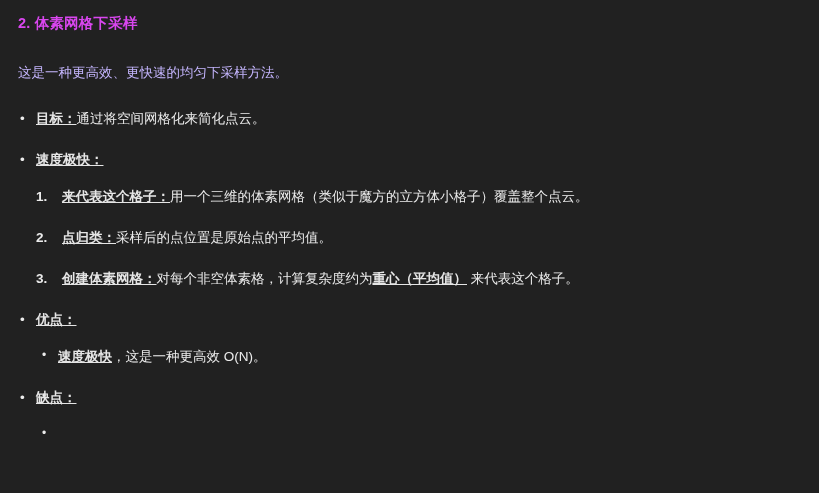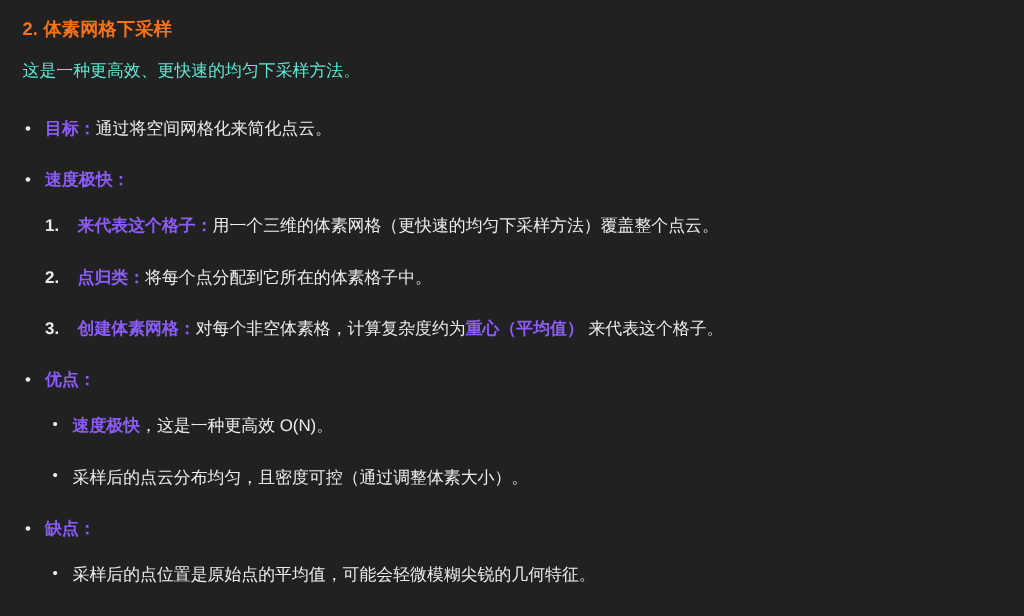--- a/index.html
+++ b/index.html
@@ -14,28 +14,28 @@
     font-family: "Liberation Sans", "DejaVu Sans", sans-serif;
     color: #ececec;
   }
   .doc {
     padding: 14px 18px 0 18px;
     box-sizing: border-box;
   }
   .h2 {
     font-size: 14.5px;
     font-weight: bold;
-    color: #f97316;
-    margin: 0 0 14px 0;
+    color: #d946ef;
+    margin: 0 0 30px 0;
     letter-spacing: 0.2px;
   }
   .para {
     font-size: 13.5px;
     line-height: 1.5;
-    color: #5eead4;
+    color: #c4b5fd;
     margin: 0 0 26px 0;
   }
   ul {
     list-style: none;
     margin: 0;
     padding: 0;
   }
   li.lvl1 {
     position: relative;
     padding-left: 18px;
@@ -86,21 +86,21 @@
     color: #ececec;
   }
   ul.sub > li:last-child { margin-bottom: 0; }
   ul.sub > li > .bullet {
     position: absolute;
     left: 6px;
     top: -1px;
     font-size: 12px;
     color: #ececec;
   }
-  .b { font-weight: bold; color: #8b5cf6; }
+  .b { font-weight: bold; color: #e5e5e5; text-decoration: underline; }
 </style>
 </head>
 <body>
 
 <div class="doc">
 
   <div class="h2">2. 体素网格下采样</div>
 
   <p class="para">这是一种更高效、更快速的均匀下采样方法。</p>
 
@@ -110,54 +110,52 @@
       <span class="bullet">•</span>
       <span class="b">目标：</span><span>通过将空间网格化来简化点云。</span>
     </li>
 
     <li class="lvl1">
       <span class="bullet">•</span>
       <span class="b">速度极快：</span>
       <ol class="steps">
         <li>
           <span class="num">1.</span>
-          <span class="b">来代表这个格子：</span><span>用一个三维的体素网格（更快速的均匀下采样方法）覆盖整个点云。</span>
+          <span class="b">来代表这个格子：</span><span>用一个三维的体素网格（类似于魔方的立方体小格子）覆盖整个点云。</span>
         </li>
         <li>
           <span class="num">2.</span>
-          <span class="b">点归类：</span><span>将每个点分配到它所在的体素格子中。</span>
+          <span class="b">点归类：</span><span>采样后的点位置是原始点的平均值。</span>
         </li>
         <li>
           <span class="num">3.</span>
           <span class="b">创建体素网格：</span><span>对每个非空体素格，计算复杂度约为</span><span class="b">重心（平均值）</span> <span>来代表这个格子。</span>
         </li>
       </ol>
     </li>
 
     <li class="lvl1">
       <span class="bullet">•</span>
       <span class="b">优点：</span>
       <ul class="sub">
         <li>
           <span class="bullet">•</span>
           <span class="b">速度极快</span><span>，这是一种更高效 O(N)。</span>
         </li>
         <li>
           <span class="bullet">•</span>
-          <span>采样后的点云分布均匀，且密度可控（通过调整体素大小）。</span>
         </li>
       </ul>
     </li>
 
     <li class="lvl1">
       <span class="bullet">•</span>
       <span class="b">缺点：</span>
       <ul class="sub">
         <li>
           <span class="bullet">•</span>
-          <span>采样后的点位置是原始点的平均值，可能会轻微模糊尖锐的几何特征。</span>
         </li>
 
       </ul>
     </li>
 
   </ul>
 </div>
 
 </body></html>

